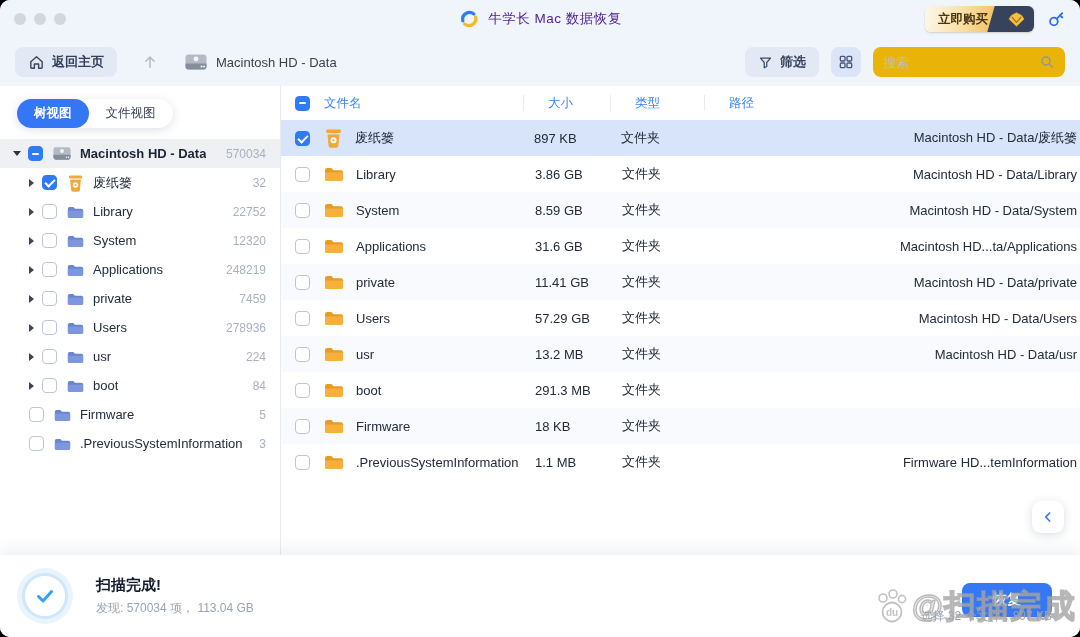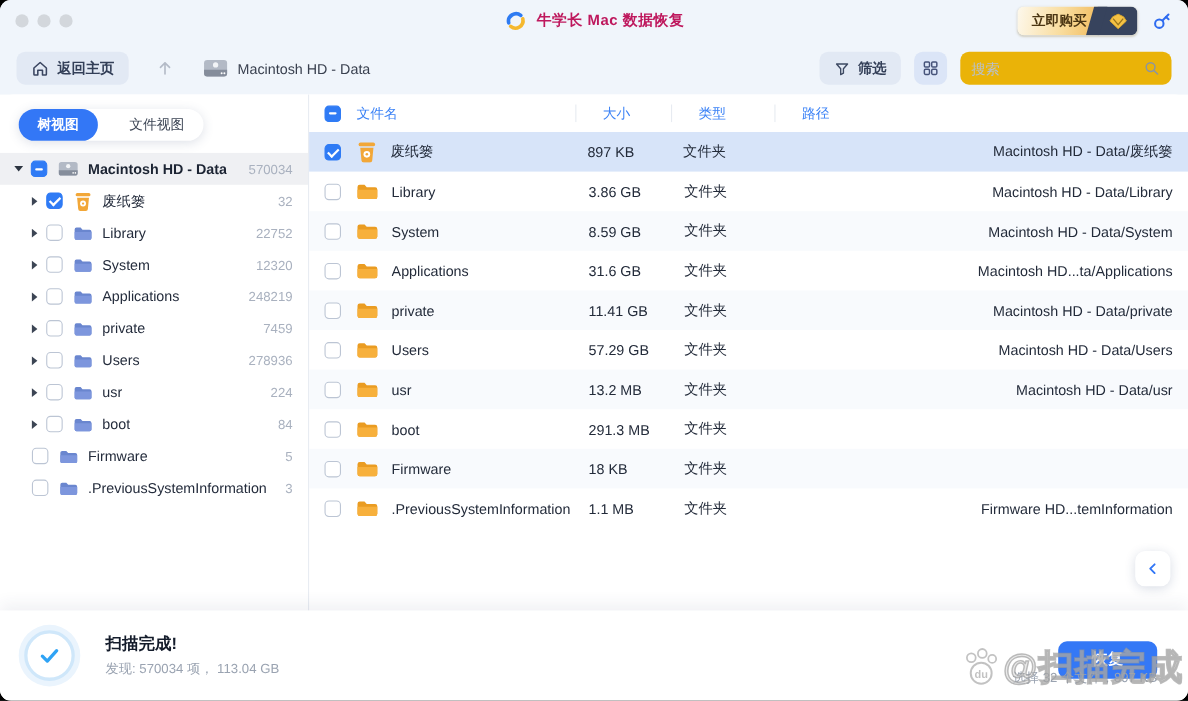--- a/index.html
+++ b/index.html
@@ -8,21 +8,21 @@
   .window { width:1080px; height:637px; background:#fff; border-radius:10px;
     overflow:hidden; display:flex; flex-direction:column; position:relative; }
 
   
   .chrome { background:#f0f5fb; }
   .titlebar { height:38px; display:flex; align-items:center; position:relative; padding:0 14px; }
   .lights { display:flex; gap:8px; }
   .light { width:12px; height:12px; border-radius:50%; background:#d3d7dc; }
   .title-center { position:absolute; left:50%; top:0; height:38px; transform:translateX(-50%);
     display:flex; align-items:center; gap:8px; }
-  .app-title { font-size:13.5px; color:#be185d; font-weight:700; letter-spacing:.5px; }
+  .app-title { font-size:13.5px; color:#4c1d95; font-weight:400; letter-spacing:.5px; }
   .title-right { margin-left:auto; display:flex; align-items:center; gap:12px; }
   .buy-btn { display:flex; height:26px; border-radius:6px; overflow:hidden; cursor:pointer;
     box-shadow:0 1px 2px rgba(120,90,20,.25); }
   .buy-left { display:flex; align-items:center; padding:0 10px 0 13px; font-size:12.5px; font-weight:700;
     color:#4a3513; background:linear-gradient(100deg,#fdf8ec 0%,#f9dd9f 55%,#f2bb5c 100%); }
   .buy-right { width:36px; background:#37435d; display:flex; align-items:center; justify-content:center;
     position:relative; }
   .buy-right::before { content:""; position:absolute; left:-7px; top:0; width:12px; height:100%;
     background:#37435d; transform:skewX(-16deg); }
   .buy-right svg { position:relative; }
@@ -39,21 +39,21 @@
     display:flex; align-items:center; padding:0 10px; }
   .search-box input { border:none; outline:none; flex:1; font-size:13px; color:#39404f;
     background:transparent; font-family:inherit; min-width:0; }
   .search-box input::placeholder { color:#b9c1cc; }
 
   
   .main { height:469px; display:flex; background:#fff; border-radius:12px 12px 0 0; position:relative; }
 
   .sidebar { width:281px; border-right:1px solid #e8ecf2; padding-top:13px; }
   .tabs { display:inline-flex; margin-left:17px; background:#fff; border-radius:16px;
-    box-shadow:0 2px 10px rgba(70,90,130,.18);gap:12px; }
+    box-shadow:0 2px 10px rgba(70,90,130,.18); }
   .tab { height:29px; display:flex; align-items:center; padding:0 17px; font-size:12.5px;
     color:#3b4454; border-radius:16px; cursor:pointer; white-space:nowrap; }
   .tab.active { background:#3377f6; color:#fff; font-weight:700; }
 
   .tree { margin-top:11px; }
   .tree-row { height:29px; display:flex; align-items:center; padding-left:13px; cursor:pointer; }
   .tree-row.root { background:#eff0f3; }
   .tree-row.child { padding-left:29px; }
   .caret { width:0; height:0; border-top:4px solid transparent; border-bottom:4px solid transparent;
     border-left:5px solid #3c4554; margin-right:8px; flex:0 0 auto; }
@@ -85,21 +85,21 @@
   .trow { height:36px; display:flex; align-items:center; padding-left:8px; cursor:pointer; }
   .trow:nth-child(odd):not(.selected) { background:#f8fafd; }
   .trow.selected { background:#d7e4f9; }
   .trow .cb { margin:0 14px 0 6px; }
   .trow .ticon { margin-right:12px; }
   .cell { font-size:13px; color:#232b3a; white-space:nowrap; overflow:hidden; }
   .c-name { flex:0 0 167px; }
   .c-size { flex:0 0 87px; padding-left:12px; }
   .c-type { flex:0 0 94px; padding-left:12px; }
   .c-date { flex:0 0 176px; padding-left:12px; }
-  .c-path { flex:1; text-align:right; padding-right:14px; text-overflow:ellipsis; }
+  .c-path { flex:1; text-align:right; padding-right:3px; text-overflow:ellipsis; }
   .collapse-btn { position:absolute; right:16px; bottom:22px; width:32px; height:32px; background:#fff;
     border-radius:9px; box-shadow:0 2px 10px rgba(40,60,110,.18); display:flex; align-items:center;
     justify-content:center; cursor:pointer; }
 
   
   .statusbar { height:82px; background:#fff; position:relative; display:flex; align-items:center;
     padding:0 22px; box-shadow:0 -6px 14px rgba(40,60,100,.07); z-index:3; }
   .done-badge { width:46px; height:46px; border-radius:50%; background:#fff; border:3px solid #cfe7fa;
     box-shadow:0 0 0 5px #eaf4fd; display:flex; align-items:center; justify-content:center; flex:0 0 auto; }
   .scan-texts { margin-left:28px; }

